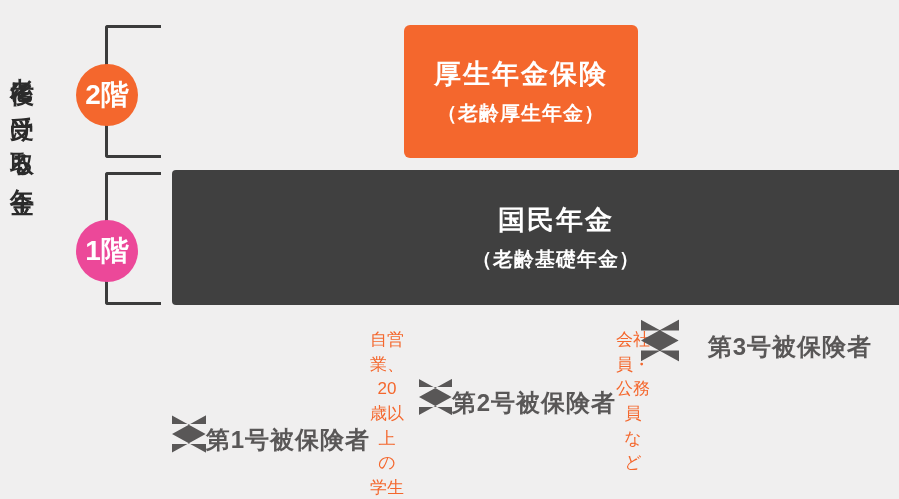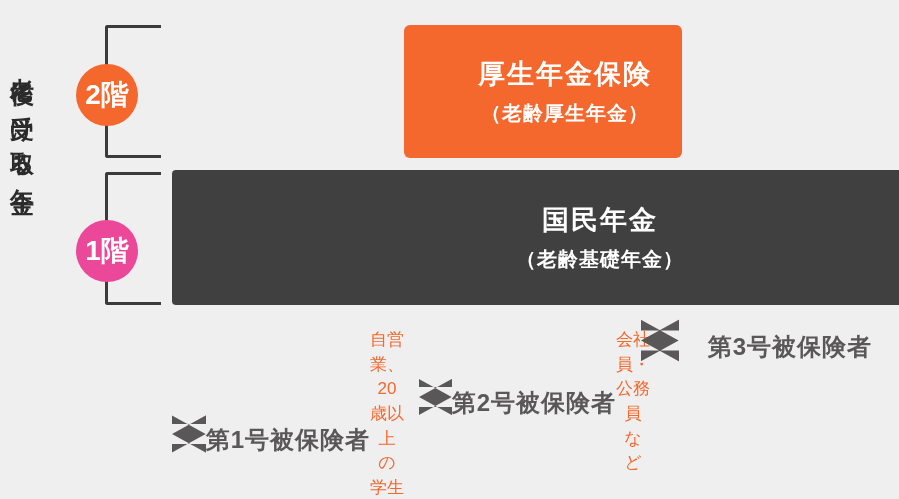--- a/index.html
+++ b/index.html
@@ -64,21 +64,20 @@
 
   
   .pension-box {
     position: absolute;
     display: flex;
     flex-direction: column;
     align-items: center;
     justify-content: center;
     color: #ffffff;
     text-align: center;
-    padding-left: 44px;
   }
   .pension-box .box-title {
     font-size: 27px;
     font-weight: bold;
     letter-spacing: 2px;
   }
   .pension-box .box-subtitle {
     font-size: 20px;
     font-weight: bold;
     margin-top: 8px;

